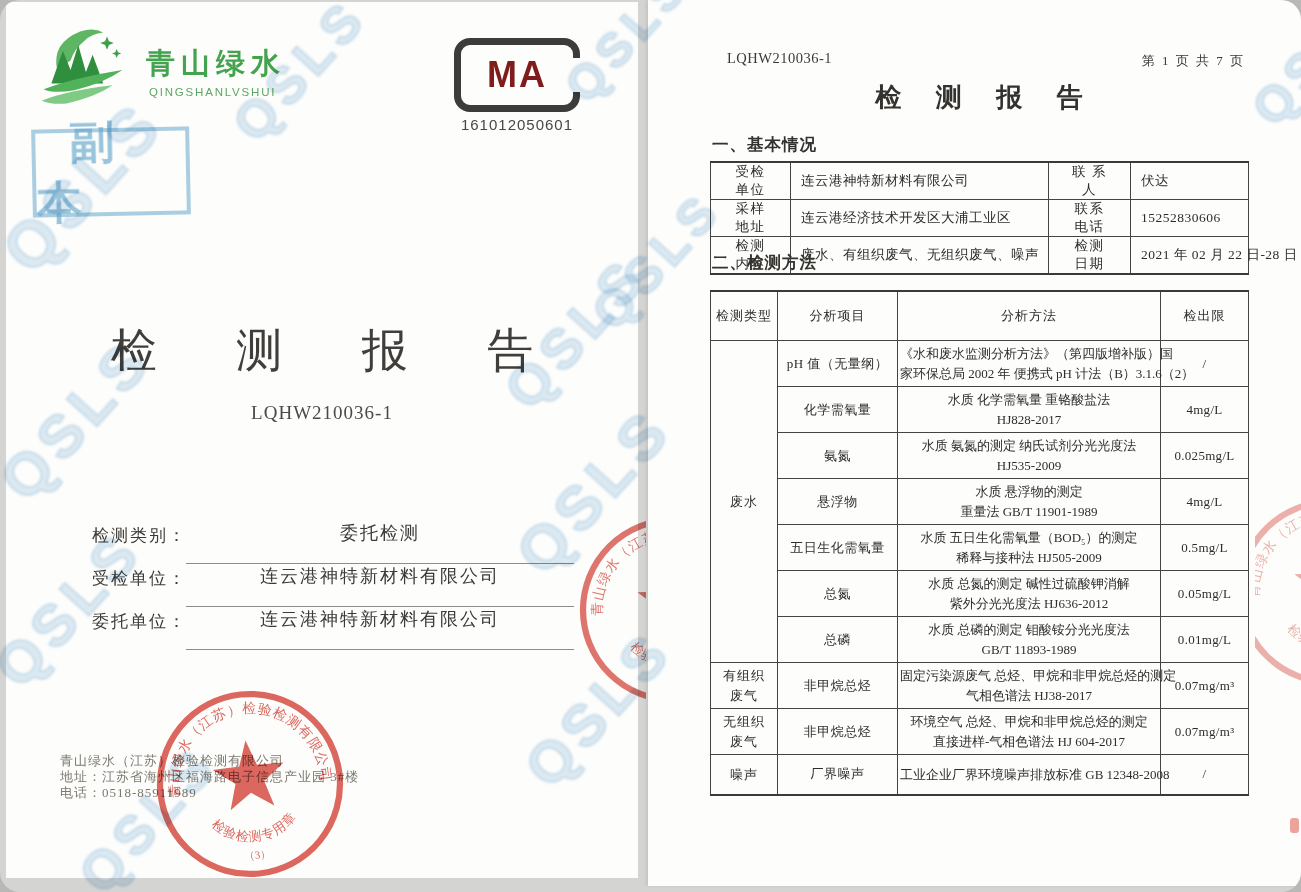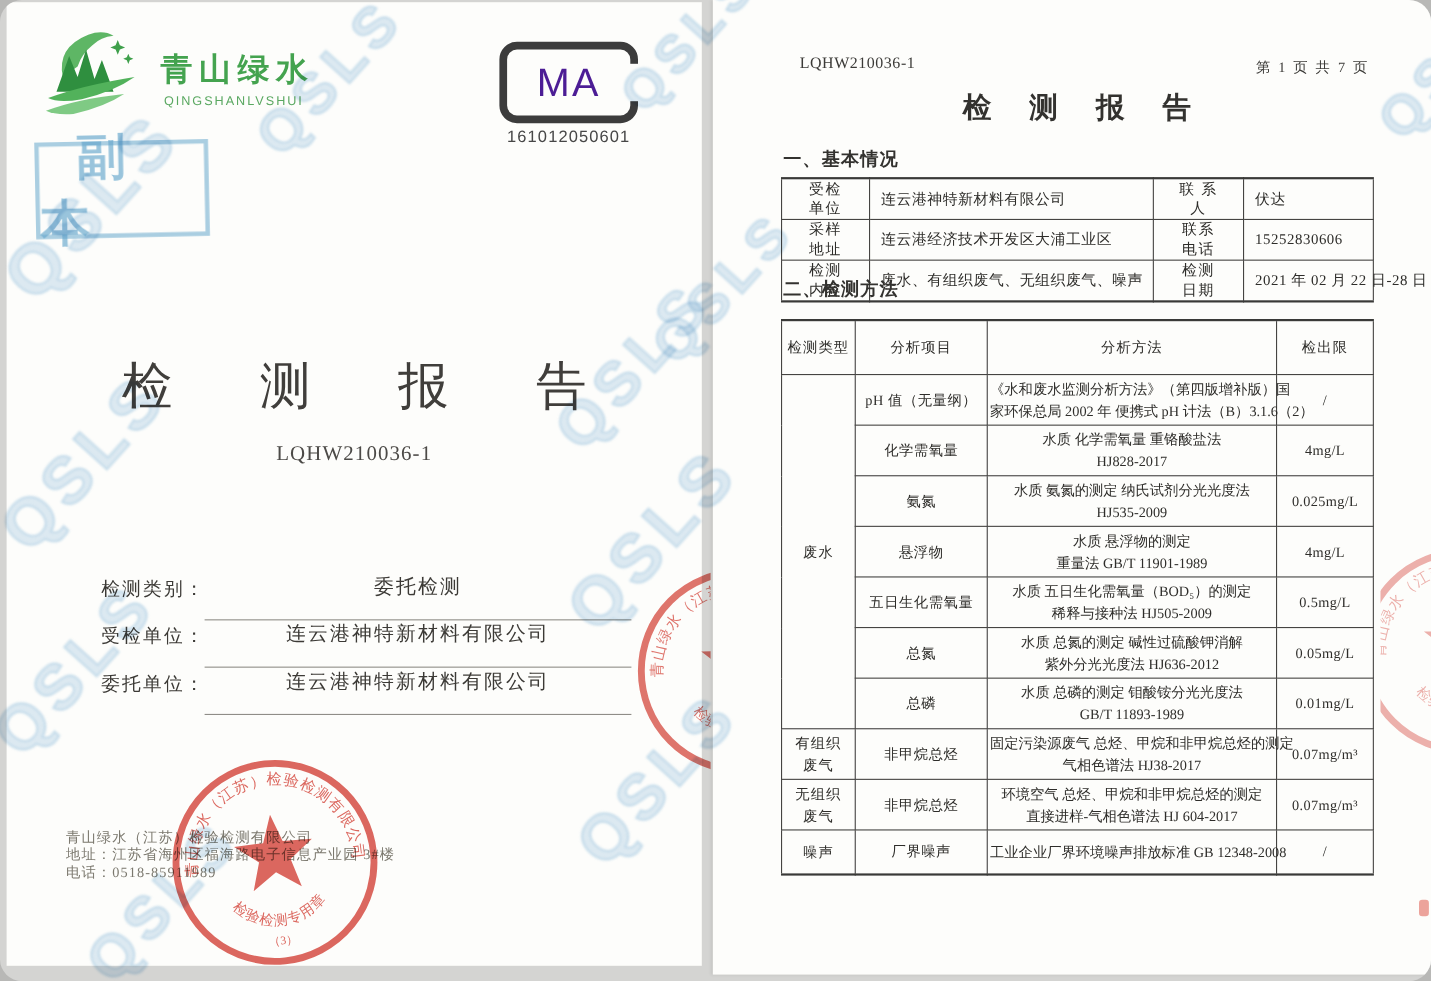--- a/index.html
+++ b/index.html
@@ -18,22 +18,22 @@
 
   
   .logo-icon{position:absolute;left:30px;top:20px;width:96px;height:96px;}
   .logo-cn{position:absolute;left:140px;top:42px;font-family:"Liberation Sans","DejaVu Sans",sans-serif;
     font-size:29px;font-weight:bold;letter-spacing:6px;color:#44a34f;}
   .logo-en{position:absolute;left:143px;top:84px;font-family:"Liberation Sans","DejaVu Sans",sans-serif;
     font-size:11.5px;letter-spacing:1.8px;color:#5aa861;}
   .cma{position:absolute;left:445px;top:36px;width:132px;text-align:center;}
   .cma-box{position:relative;width:112px;height:60px;margin:0 auto;border:7px solid #3c3c3c;border-radius:16px;
     display:flex;align-items:center;justify-content:center;}
-  .cma-box span{font-family:"Liberation Sans","DejaVu Sans",sans-serif;font-size:36px;font-weight:normal;
-    letter-spacing:2px;color:#4c1d95;}
+  .cma-box span{font-family:"Liberation Sans","DejaVu Sans",sans-serif;font-size:36px;font-weight:bold;
+    letter-spacing:2px;color:#7f1d1d;}
   .cma-notch{position:absolute;right:-8px;top:13px;width:9px;height:34px;background:#fdfdfb;}
   .cma-num{margin-top:4px;font-family:Liberation Sans, sans-serif;font-size:15px;
     letter-spacing:1px;color:#474747;}
   .copy-stamp{position:absolute;left:26px;top:126px;width:150px;height:80px;
     border:4px solid rgba(104,169,207,0.55);display:flex;align-items:center;justify-content:center;
     transform:rotate(-1.2deg);mix-blend-mode:multiply;filter:blur(0.5px);}
   .copy-stamp span{font-size:45px;font-weight:bold;color:rgba(100,168,208,0.65);
     letter-spacing:34px;text-indent:34px;}
   .cover-title{position:absolute;left:0;right:0;top:318px;text-align:center;font-size:46px;
     color:#403e3b;letter-spacing:34px;text-indent:34px;}

